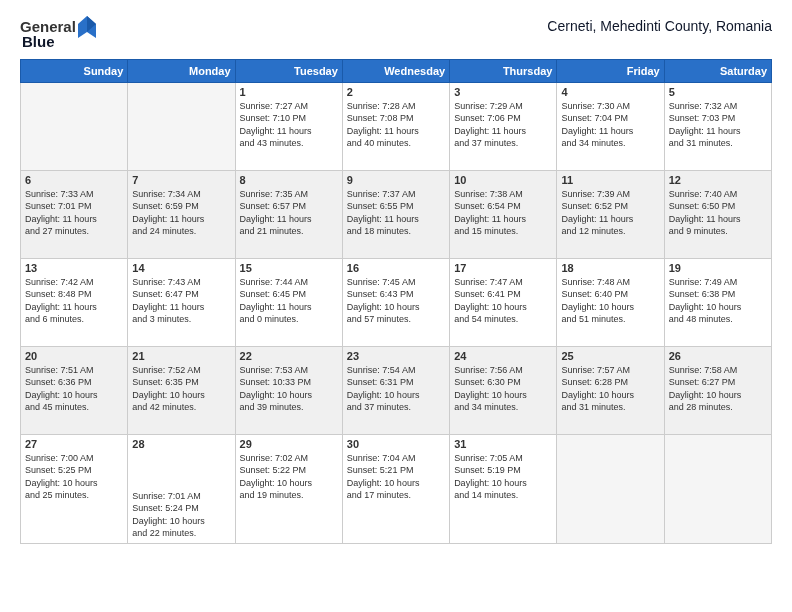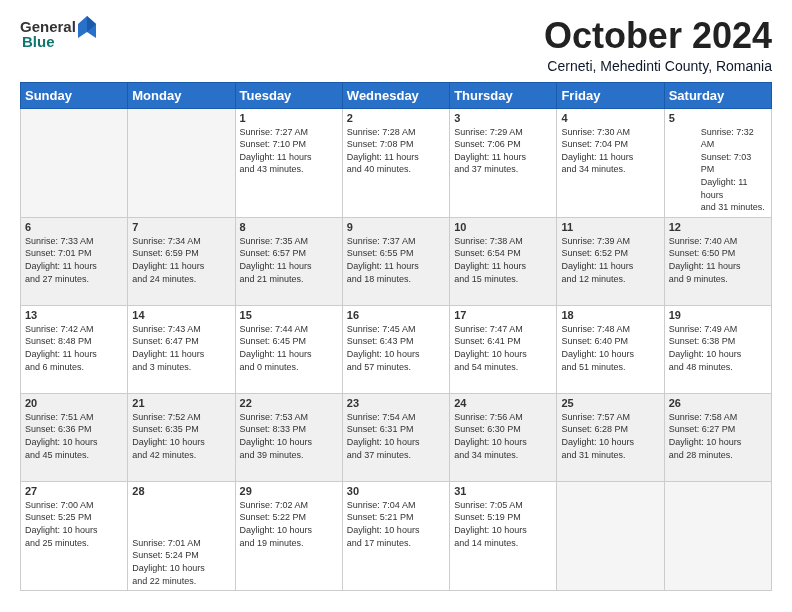--- a/index.html
+++ b/index.html
@@ -27,21 +27,21 @@
       display: flex;
       align-items: center;
       gap: 0;
     }
     .logo-text {
       font-size: 15px;
       font-weight: bold;
       line-height: 1.1;
     }
     .logo-general { color: #333; }
-    .logo-blue { color: #0f766e; }
+    .logo-blue { color: #0f172a; }
     .logo-icon {
       width: 18px;
       height: 22px;
       margin-left: 2px;
     }
     .title-block {
       text-align: right;
     }
     .month-title {
       font-size: 36px;
@@ -57,24 +57,24 @@
     .calendar {
       flex: 1;
       border: 1px solid #ccc;
       border-collapse: collapse;
       width: 100%;
       table-layout: fixed;
     }
     .calendar th {
       background: #2970c8;
       color: #fff;
-      font-size: 13px;
+      font-size: 11px;
       font-weight: bold;
       padding: 5px 4px;
-      text-align: left;
+      text-align: right;
       border: 1px solid #1a5aaa;
     }
     .calendar td {
       border: 1px solid #ccc;
       vertical-align: top;
       padding: 3px 4px;
       font-size: 9.5px;
       color: #333;
       height: 88px;
       background: #fff;
@@ -108,21 +108,20 @@
           <span class="logo-text logo-general">General</span>
           <svg class="logo-icon" viewBox="0 0 18 22" xmlns="http://www.w3.org/2000/svg">
             <path d="M9 0 L18 8 L18 22 L9 16 L0 22 L0 8 Z" fill="#2970c8"></path>
             <path d="M9 0 L18 8 L9 16 Z" fill="#1a5aaa"></path>
           </svg>
         </div>
         <span class="logo-text logo-blue" style="margin-top:-4px;margin-left:2px;">Blue</span>
       </div>
     </div>
     <div class="title-block">
-      <div class="month-title">October 2024</div>
       <div class="location">Cerneti, Mehedinti County, Romania</div>
     </div>
   </div>
 
   <table class="calendar">
     <thead>
       <tr>
         <th>Sunday</th>
         <th>Monday</th>
         <th>Tuesday</th>
@@ -159,21 +158,21 @@
           </td>
           <td>
             <span class="day-num">4</span>
             <div class="day-detail" style="white-space: pre-line;">Sunrise: 7:30 AM
 Sunset: 7:04 PM
 Daylight: 11 hours
 and 34 minutes.</div>
           </td>
           <td>
             <span class="day-num">5</span>
-            <div class="day-detail" style="white-space: pre-line; margin-left: 32px;">Sunrise: 7:32 AM
+            <div class="day-detail" style="white-space: pre-line;">Sunrise: 7:32 AM
 Sunset: 7:03 PM
 Daylight: 11 hours
 and 31 minutes.</div>
           </td>
         </tr>
         <tr class="row-shaded">
           <td>
             <span class="day-num">6</span>
             <div class="day-detail" style="white-space: pre-line;">Sunrise: 7:33 AM
 Sunset: 7:01 PM
@@ -285,21 +284,21 @@
           <td>
             <span class="day-num">21</span>
             <div class="day-detail" style="white-space: pre-line;">Sunrise: 7:52 AM
 Sunset: 6:35 PM
 Daylight: 10 hours
 and 42 minutes.</div>
           </td>
           <td>
             <span class="day-num">22</span>
             <div class="day-detail" style="white-space: pre-line;">Sunrise: 7:53 AM
-Sunset: 8:33 PM
+Sunset: 10:33 PM
 Daylight: 10 hours
 and 39 minutes.</div>
           </td>
           <td>
             <span class="day-num">23</span>
             <div class="day-detail" style="white-space: pre-line;">Sunrise: 7:54 AM
 Sunset: 6:31 PM
 Daylight: 10 hours
 and 37 minutes.</div>
           </td>

